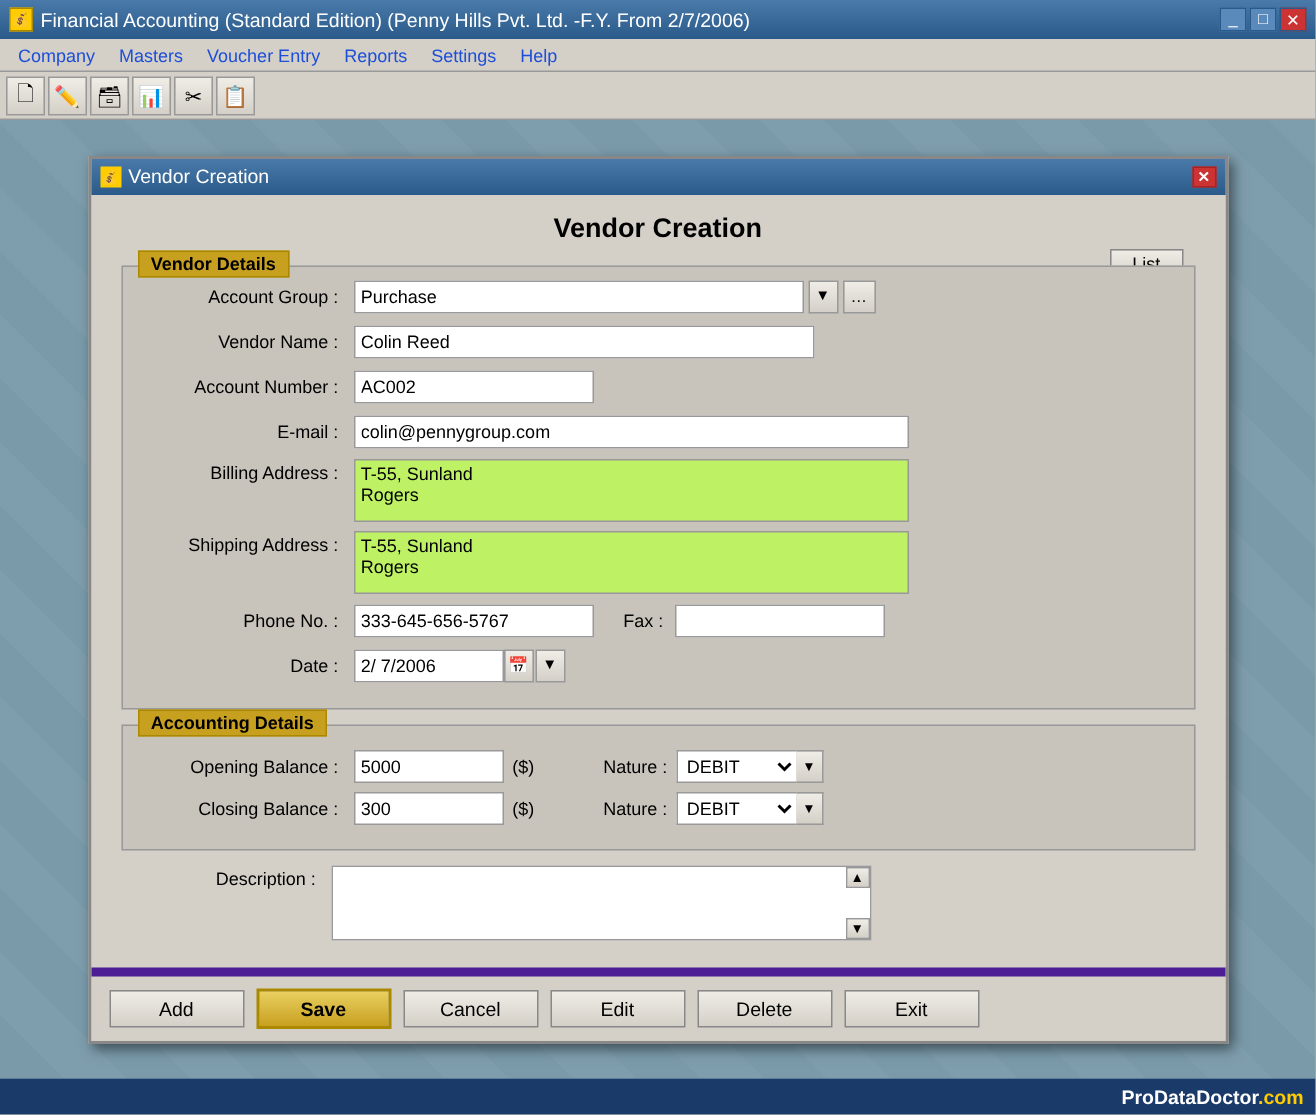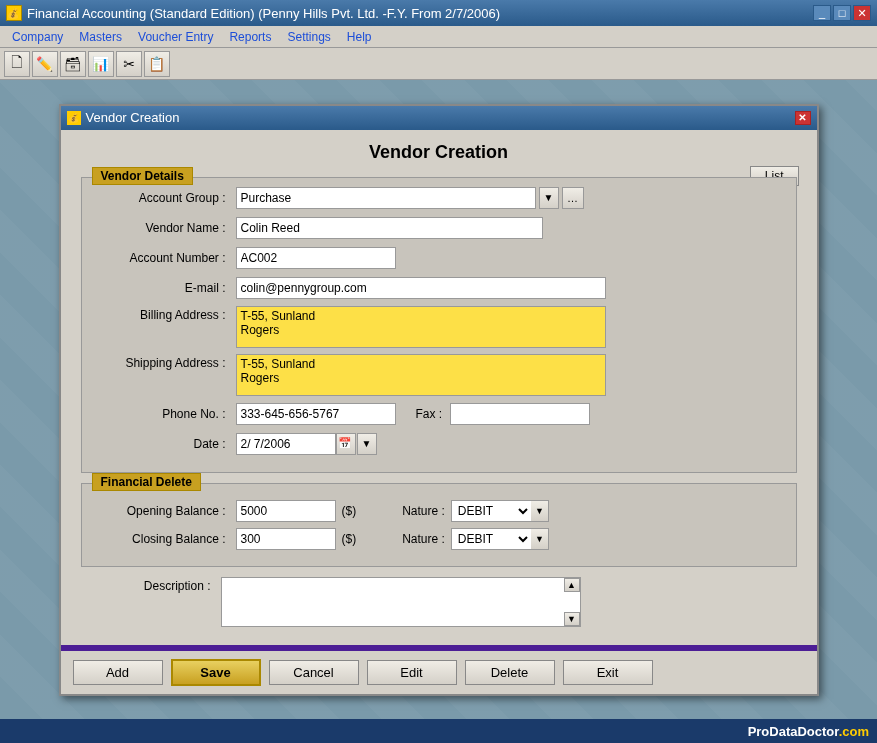--- a/index.html
+++ b/index.html
@@ -155,21 +155,21 @@
     }
     .form-input {
       background: white;
       border: 1px solid #999;
       height: 22px;
       padding: 1px 4px;
       font-size: 12px;
       outline: none;
     }
     .form-textarea {
-      background: #fde047;
+      background: #bef264;
       border: 1px solid #999;
       padding: 2px 4px;
       font-size: 12px;
       resize: none;
       outline: none;
     }
 
     
     .account-group-row { display: flex; align-items: flex-start; gap: 3px; }
     .dropdown-btn {
@@ -370,21 +370,21 @@
         <span class="dialog-title-icon">💰</span>
         <span>Vendor Creation</span>
       </div>
       <div class="dialog-close-btn">✕</div>
     </div>
 
     <div class="dialog-content">
 
       <div class="dialog-heading">Vendor Creation</div>
 
-      <button class="list-btn" style="position:absolute; top: 60px; right: 18px;">List</button>
+      <button class="list-btn" style="position:absolute; top: 60px; right: 28px;">List</button>
 
       <div class="section-panel" style="padding-top:8px;">
         <span class="section-label">Vendor Details</span>
 
         <div class="form-row">
           <label class="form-label">Account Group :</label>
           <div class="account-group-row">
             <input class="form-input" style="width: 300px;" type="text" value="Purchase">
             <div class="dropdown-btn">▼</div>
             <div class="browse-btn">…</div>
@@ -429,21 +429,21 @@
           <label class="form-label">Date :</label>
           <div class="date-input-wrap">
             <input class="form-input" style="width: 100px;" type="text" value="2/ 7/2006">
             <div class="calendar-btn">📅</div>
             <div class="dropdown-btn" style="margin-left:1px;">▼</div>
           </div>
         </div>
       </div>
 
       <div class="section-panel" style="padding-top:16px;">
-        <span class="section-label">Financial Delete</span>
+        <span class="section-label">Accounting Details</span>
 
         <div class="fin-row">
           <label class="fin-label">Opening Balance :</label>
           <input class="fin-input" type="text" value="5000" style="">
           <span class="dollar-label">($)</span>
           <span class="nature-label">Nature :</span>
           <div style="display:flex; align-items:center;">
             <select class="nature-select" style="border-right:none;">
               <option>DEBIT</option>
               <option>CREDIT</option>

